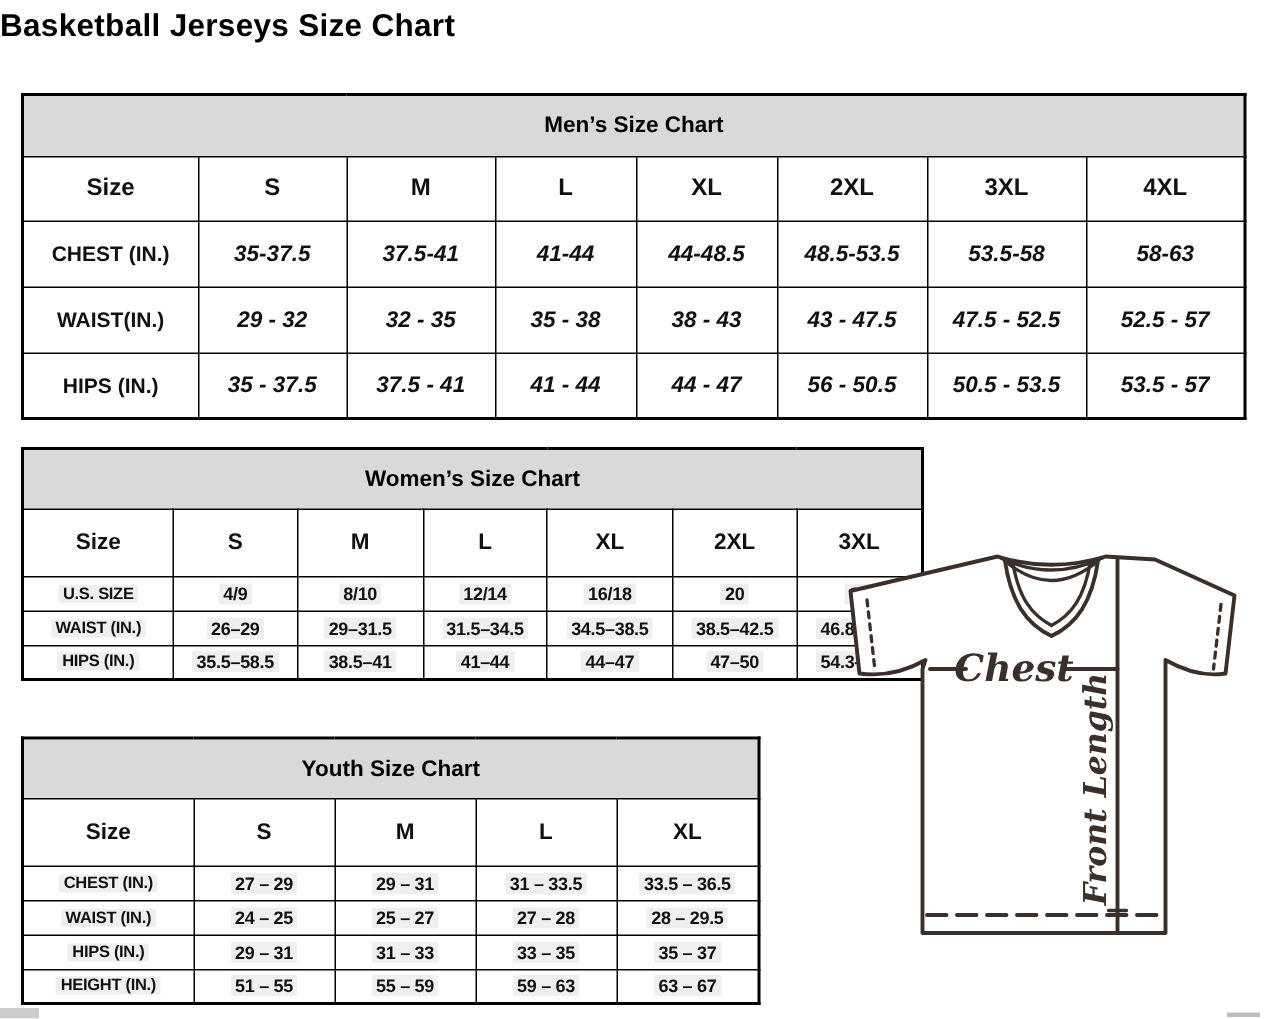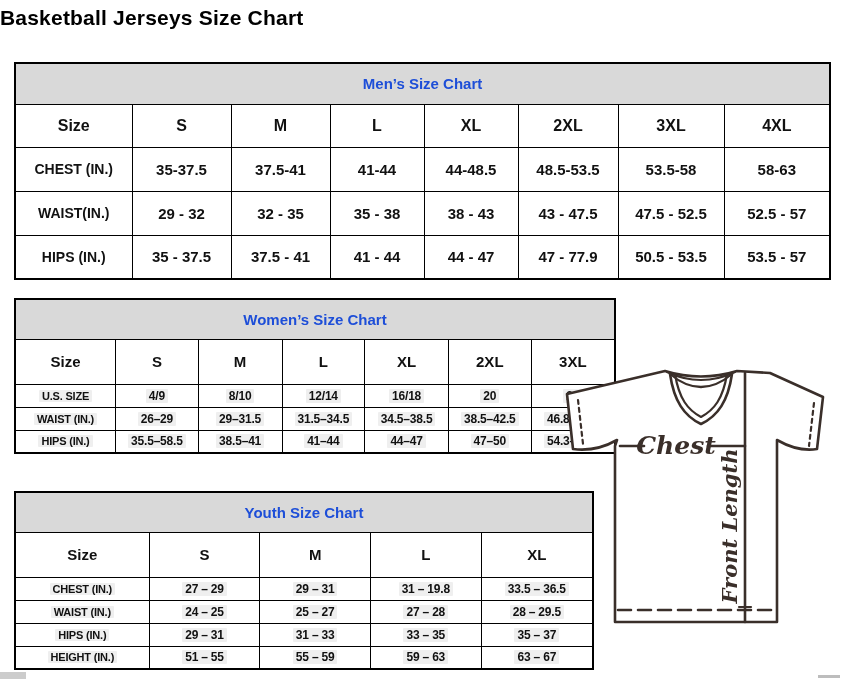--- a/index.html
+++ b/index.html
@@ -14,21 +14,21 @@
 
   .page-title {
     position: absolute; left: 0; top: 6px; width: 810px;
     font-size: 21px; font-weight: bold; color: #000;
     letter-spacing: 0.2px;
   }
 
   .tbl-wrap { position: absolute; }
   #mens-wrap   { left: 14px; top: 62px;  width: 816px; }
   #womens-wrap { left: 14px; top: 298px; width: 602px; }
-  #youth-wrap  { left: 14px; top: 491px; width: 580px; }
+  #youth-wrap  { left: 14px; top: 491px; width: 492px; }
 
   table.size-table {
     border-collapse: collapse;
     table-layout: fixed;
     width: 100%;
     border: 2px solid var(--border, #000);
     background: #fff;
   }
   table.size-table th, table.size-table td {
     border: 1px solid var(--border, #000);
@@ -36,28 +36,28 @@
     vertical-align: middle;
     font-weight: bold;
     color: #111;
     padding: 0;
     overflow: hidden;
     white-space: nowrap;
   }
   tr.title-row th {
     background: var(--hdrbg, #d9d9d9);
     font-size: 15px;
-    color: #1d4ed8;
+    color: #000000;
   }
   #mens-wrap   tr.title-row   { height: 41px; }
   #mens-wrap   tr.size-row    { height: 43px; }
   #mens-wrap   tr.data-row    { height: 44px; }
   #mens-wrap   tr.size-row th { font-size: 16px; }
   #mens-wrap   tr.data-row th { font-size: 14px; }
-  #mens-wrap   tr.data-row td { font-size: 15px; }
+  #mens-wrap   tr.data-row td { font-size: 15px; font-style: italic; }
 
   #womens-wrap tr.title-row   { height: 40px; }
   #womens-wrap tr.size-row    { height: 45px; }
   #womens-wrap tr.data-row    { height: 23px; }
   #youth-wrap  tr.title-row   { height: 40px; }
   #youth-wrap  tr.size-row    { height: 45px; }
   #youth-wrap  tr.data-row    { height: 23px; }
   #womens-wrap tr.size-row th, #youth-wrap tr.size-row th { font-size: 15px; }
   #womens-wrap tr.data-row th, #youth-wrap tr.data-row th { font-size: 11px; letter-spacing: -0.2px; }
   #womens-wrap tr.data-row td, #youth-wrap tr.data-row td { font-size: 12px; letter-spacing: -0.2px; }
@@ -135,21 +135,21 @@
             <td><span class="hl">43 - 47.5</span></td>
             <td><span class="hl">47.5 - 52.5</span></td>
             <td><span class="hl">52.5 - 57</span></td>
           </tr>
           <tr class="data-row">
             <th><span class="hl">HIPS (IN.)</span></th>
             <td><span class="hl">35 - 37.5</span></td>
             <td><span class="hl">37.5 - 41</span></td>
             <td><span class="hl">41 - 44</span></td>
             <td><span class="hl">44 - 47</span></td>
-            <td><span class="hl">47 - 77.9</span></td>
+            <td><span class="hl">56 - 50.5</span></td>
             <td><span class="hl">50.5 - 53.5</span></td>
             <td><span class="hl">53.5 - 57</span></td>
           </tr>
         </tbody>
       </table>
   </div>
 
   <div id="womens-wrap" class="tbl-wrap">
     <table class="size-table highlighted">
         <colgroup>
@@ -226,21 +226,21 @@
             <th>M</th>
             <th>L</th>
             <th>XL</th>
           </tr>
         </thead>
         <tbody>
           <tr class="data-row">
             <th><span class="hl">CHEST (IN.)</span></th>
             <td><span class="hl">27 – 29</span></td>
             <td><span class="hl">29 – 31</span></td>
-            <td><span class="hl">31 – 19.8</span></td>
+            <td><span class="hl">31 – 33.5</span></td>
             <td><span class="hl">33.5 – 36.5</span></td>
           </tr>
           <tr class="data-row">
             <th><span class="hl">WAIST (IN.)</span></th>
             <td><span class="hl">24 – 25</span></td>
             <td><span class="hl">25 – 27</span></td>
             <td><span class="hl">27 – 28</span></td>
             <td><span class="hl">28 – 29.5</span></td>
           </tr>
           <tr class="data-row">

